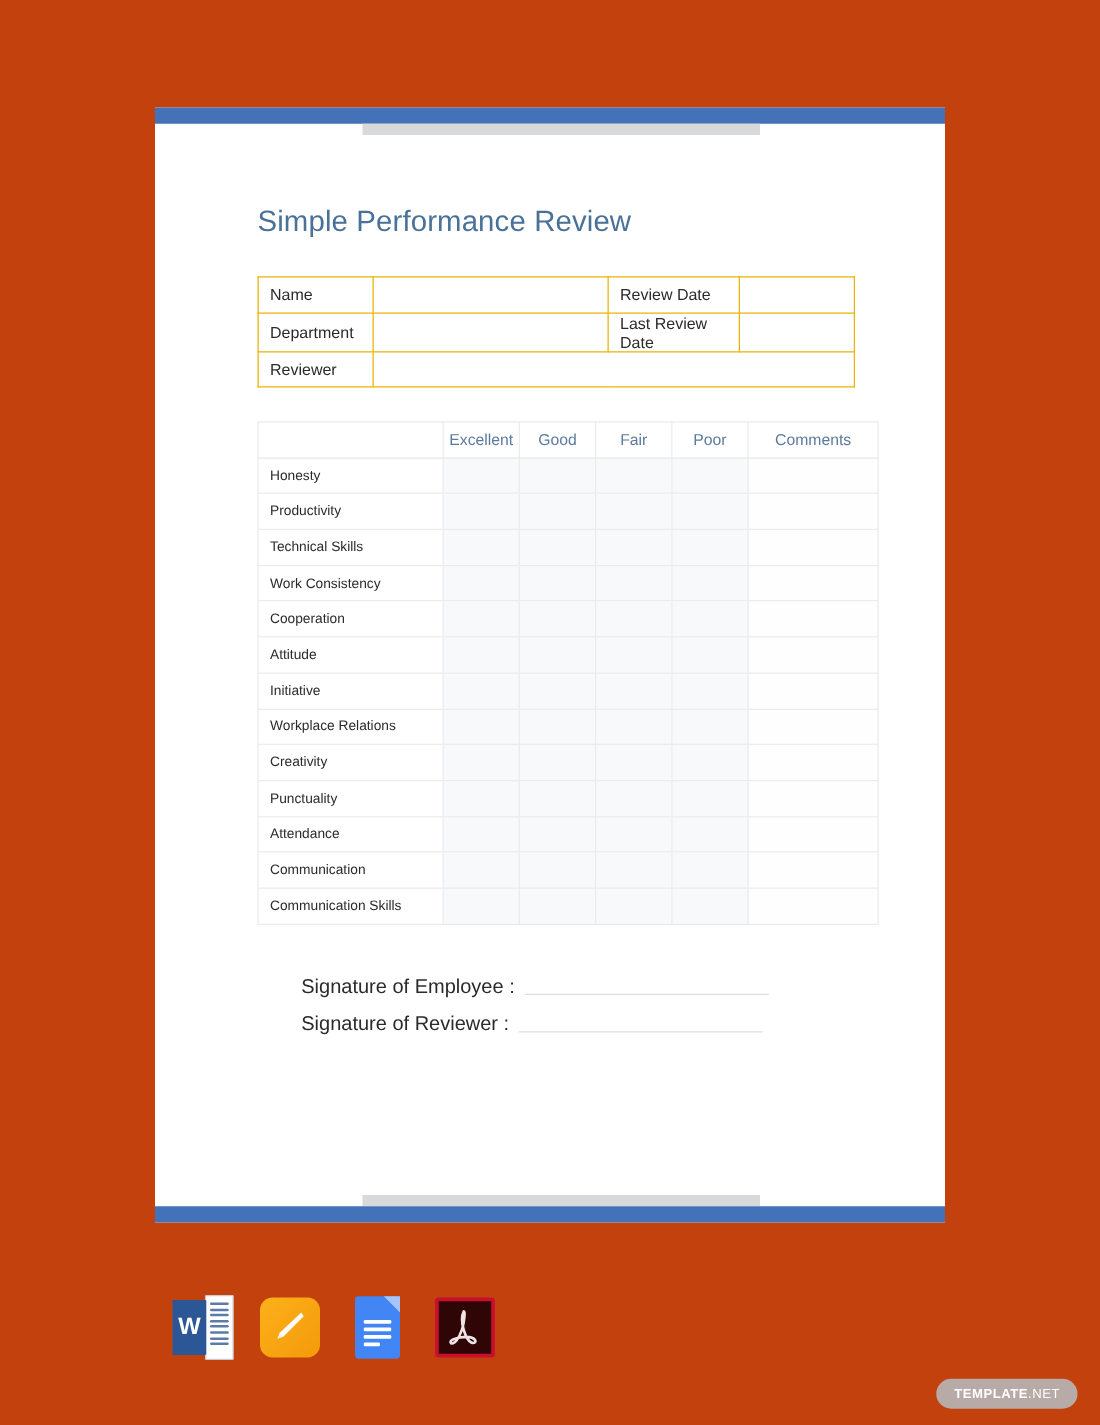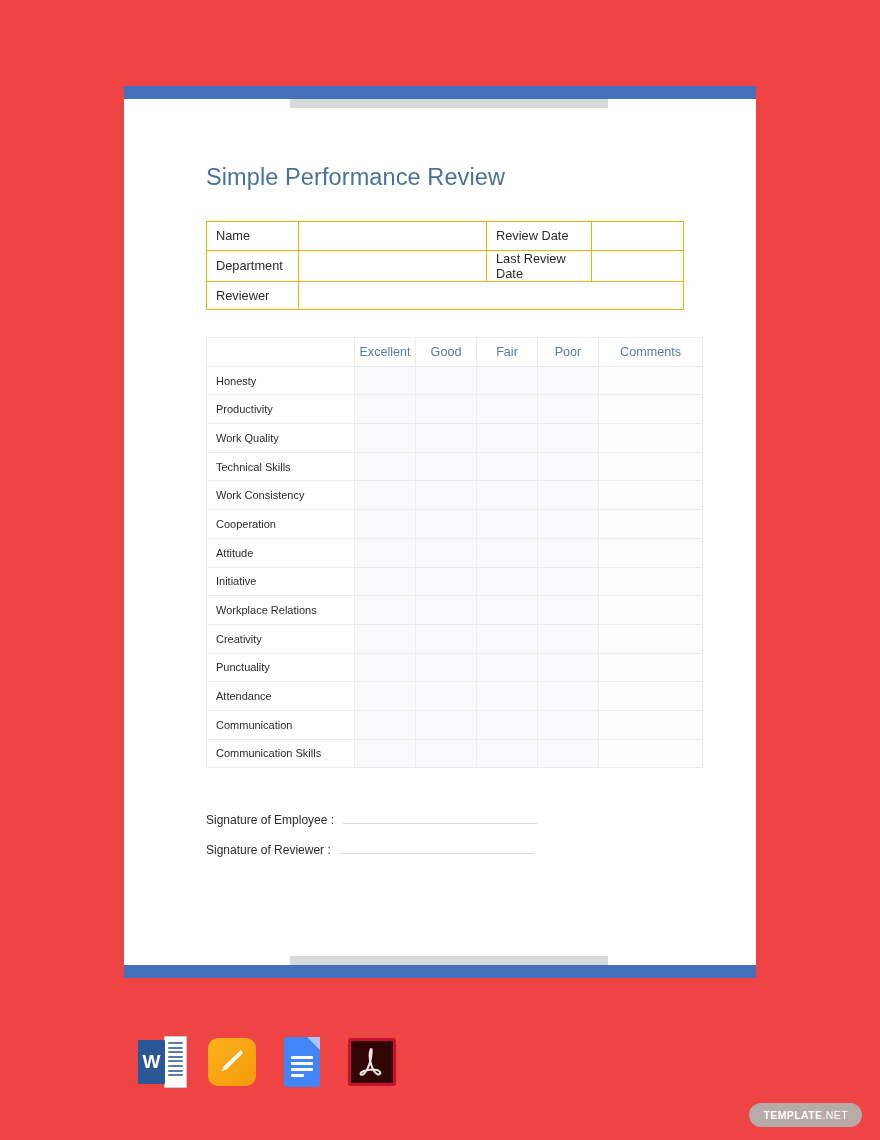--- a/index.html
+++ b/index.html
@@ -9,21 +9,21 @@
     height: 1140px;
     background: #fdeee9;
     font-family: "Liberation Sans", sans-serif;
     overflow: hidden;
   }
 
   .screen {
     position: relative;
     width: 880px;
     height: 1140px;
-    background: #ef4444;
+    background: #c2410c;
   }
 
   
   .doc-sheet {
     position: absolute;
     left: 124px;
     top: 86px;
     width: 632px;
     height: 892px;
     background: #ffffff;
@@ -126,23 +126,24 @@
 
   
   .sign-block { margin-top: 33px; }
   .sign-row {
     display: flex;
     align-items: flex-end;
     height: 26px;
     margin-bottom: 4px;
   }
   .sign-label {
-    font-size: 12px;
+    font-size: 16px;
     color: #2b2b2b;
     white-space: nowrap;
+    margin-left: 35px;
   }
   .sign-line {
     flex: 0 0 195px;
     margin-left: 8px;
     height: 1px;
     background: #dcdde0;
     margin-bottom: 3px;
   }
 
   
@@ -311,28 +312,20 @@
             </tr>
             <tr>
               <td class="crit col-crit">Productivity</td>
               <td class="mark col-rate"></td>
               <td class="mark col-rate"></td>
               <td class="mark col-rate"></td>
               <td class="mark col-rate"></td>
               <td class="cmt col-cmt"></td>
             </tr>
             <tr>
-              <td class="crit col-crit">Work Quality</td>
-              <td class="mark col-rate"></td>
-              <td class="mark col-rate"></td>
-              <td class="mark col-rate"></td>
-              <td class="mark col-rate"></td>
-              <td class="cmt col-cmt"></td>
-            </tr>
-            <tr>
               <td class="crit col-crit">Technical Skills</td>
               <td class="mark col-rate"></td>
               <td class="mark col-rate"></td>
               <td class="mark col-rate"></td>
               <td class="mark col-rate"></td>
               <td class="cmt col-cmt"></td>
             </tr>
             <tr>
               <td class="crit col-crit">Work Consistency</td>
               <td class="mark col-rate"></td>

